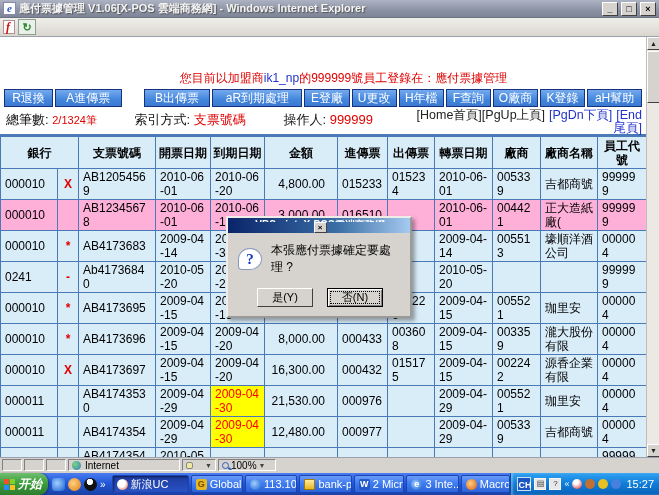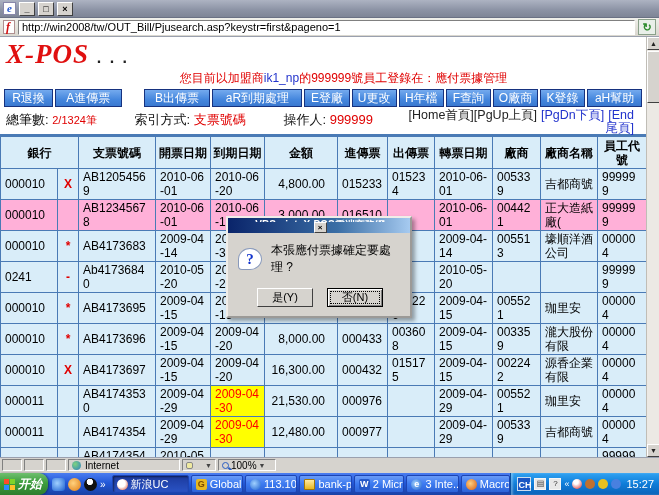--- a/index.html
+++ b/index.html
@@ -38,21 +38,21 @@
   .login-merchant { color:#2233cc; }
 
   .menu-row { display:flex; gap:2px; margin:2px 4px 1px 4px; height:18px; }
   .menu-btn { background:linear-gradient(#74aaee,#4486dd 60%,#3a79d0); color:#fff; border:1px solid #16327f;
     font-size:12px; line-height:16px; text-align:center; white-space:nowrap; overflow:hidden; cursor:default;}
 
   .info-row { position:relative; height:26px; padding:3px 6px 0 6px; font-size:13px; color:#111;}
   .info-red { color:#e00000; }
   .info-total-value { font-size:11px; }
   .info-group { margin-right:34px; }
-  .pagination { position:absolute; right:12px; top:1px; width:232px; text-align:right; font-size:12.5px;
+  .pagination { position:absolute; right:4px; top:1px; width:232px; text-align:right; font-size:12.5px;
     line-height:13px; color:#222; }
   .pg { white-space:normal; }
   .pg.link { color:#2233cc; cursor:pointer; }
   .pg.sp { margin-left:4px; }
 
   .table-wrap { height:327px; overflow:hidden; border-top:2px solid #4a7ab5; }
   table { border-collapse:collapse; table-layout:fixed; width:646px; font-size:12px; }
   th,td { border:1px solid #4a7ab5; padding:1px 4px; overflow:hidden; word-break:break-all; line-height:14px;}
   th { background:#d9edf9; font-weight:bold; text-align:center; height:32px; padding:1px 2px;}
   td { background:#d9edf9; height:31px; text-align:left; }
@@ -140,37 +140,35 @@
   .td-qq{background:radial-gradient(circle at 40% 30%, #fff 25%, #d42020);}
   .td-br{background:#c07030;} .td-yw{background:#e8c020;} .td-bl{background:#4880e0;}
   .tray-chev { color:#fff; font-size:9px; }
   .tray-time { color:#fff; font-size:11px; margin-left:2px; }
 </style>
 </head>
 <body>
 
 <div class="titlebar">
   <span class="title-icon">e</span>
+  <span class="title-text">應付票據管理 V1.06[X-POS 雲端商務網] - Windows Internet Explorer</span>
   <span class="winbtn">_</span>
   <span class="winbtn">□</span>
   <span class="winbtn">×</span>
 </div>
 
 <div class="addressbar">
   <span class="favicon"></span>
-  <input class="url-input" readonly="" value="http://win2008/tw/OUT_Bill/Pjusearch.asp?keystr=first&amp;pageno=1" style="">
   <span class="go-btn">↻</span>
 </div>
 
 <div class="content">
   <div class="page">
 
     <div class="page-header">
-      <span class="logo"><span>X-POS</span>
-        <span class="logo-dots">. . .</span></span>
     </div>
 
     <div class="login-line">
       <span>您目前以加盟商</span><span class="login-merchant">ik1_np</span><span>的999999號員工登錄在：應付票據管理</span>
     </div>
 
     <div class="menu-row">
         <span class="menu-btn" style="width: 50px;">R退換</span>
         <span class="menu-btn" style="width: 68px;">A進傳票</span>
         <span class="menu-btn" style="width: 68px; margin-left: 20px;">B出傳票</span>

